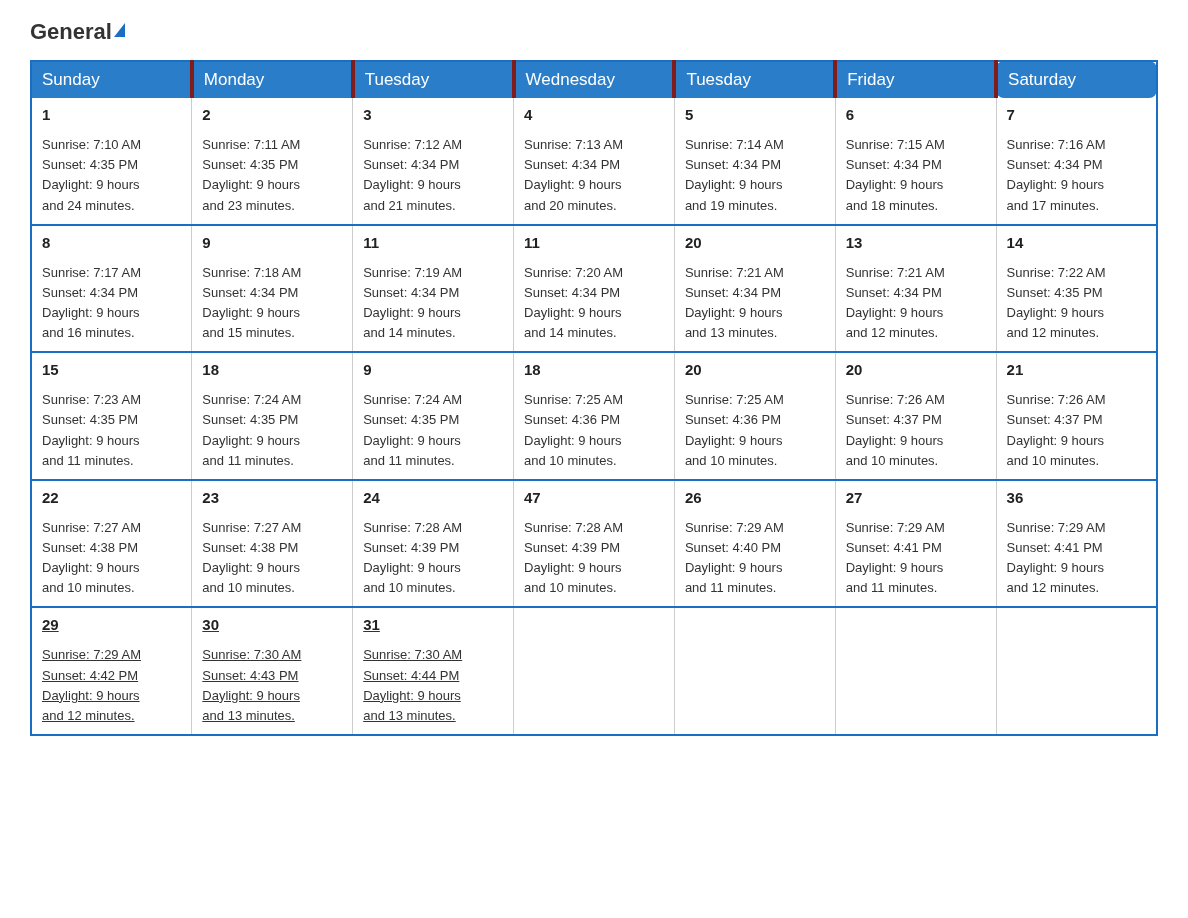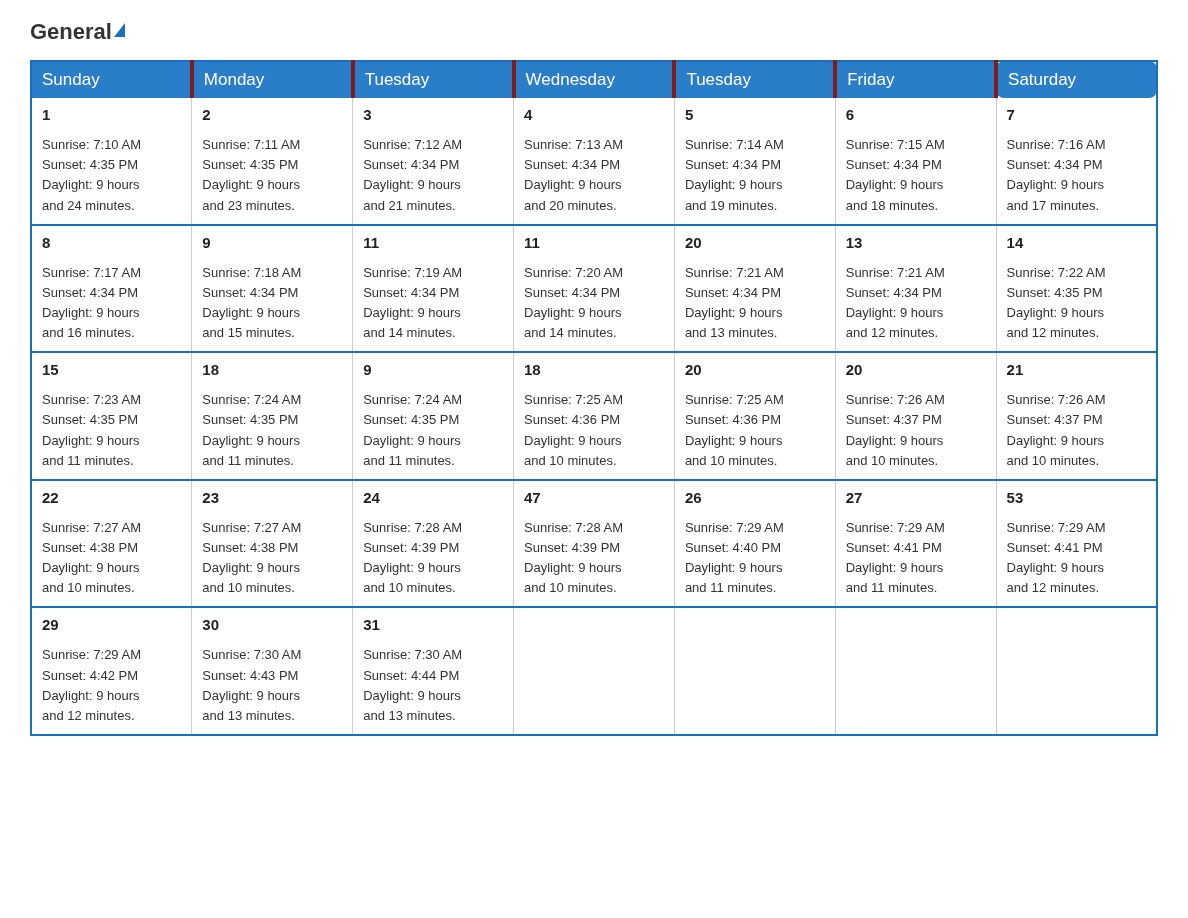--- a/index.html
+++ b/index.html
@@ -86,20 +86,21 @@
       border-right: 1px solid #ccc;
       border-bottom: 2px solid #1a6fc4;
       width: calc(100% / 7);
       min-height: 90px;
     }
     .calendar-table td:last-child {
       border-right: none;
     }
     .calendar-table tr:last-child td {
       border-bottom: none;
+      text-decoration: underline;
     }
     .day-number {
       font-size: 15px;
       font-weight: bold;
       color: #222;
       display: block;
       margin-bottom: 4px;
     }
     .day-info {
       font-size: 13px;
@@ -249,21 +250,21 @@
         </td>
         <td>
           <span class="day-number">26</span>
           <div class="day-info">Sunrise: 7:29 AM<br>Sunset: 4:40 PM<br>Daylight: 9 hours<br>and 11 minutes.</div>
         </td>
         <td>
           <span class="day-number">27</span>
           <div class="day-info">Sunrise: 7:29 AM<br>Sunset: 4:41 PM<br>Daylight: 9 hours<br>and 11 minutes.</div>
         </td>
         <td>
-          <span class="day-number">53</span>
+          <span class="day-number">36</span>
           <div class="day-info">Sunrise: 7:29 AM<br>Sunset: 4:41 PM<br>Daylight: 9 hours<br>and 12 minutes.</div>
         </td>
       </tr>
       <tr>
         <td>
           <span class="day-number">29</span>
           <div class="day-info">Sunrise: 7:29 AM<br>Sunset: 4:42 PM<br>Daylight: 9 hours<br>and 12 minutes.</div>
         </td>
         <td>
           <span class="day-number">30</span>

